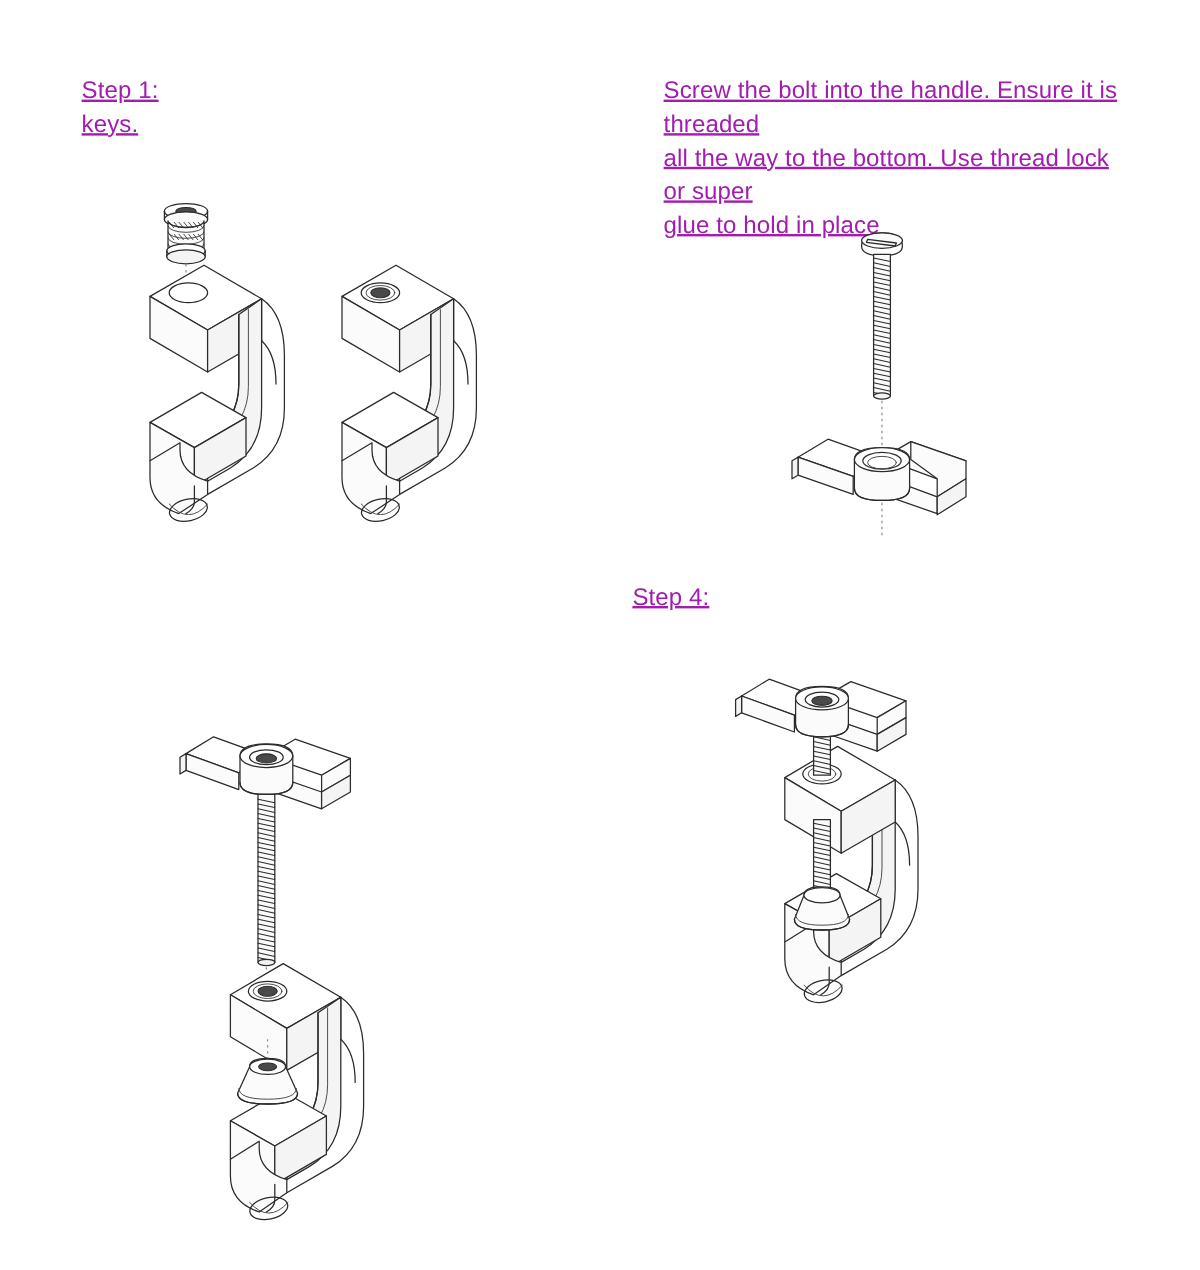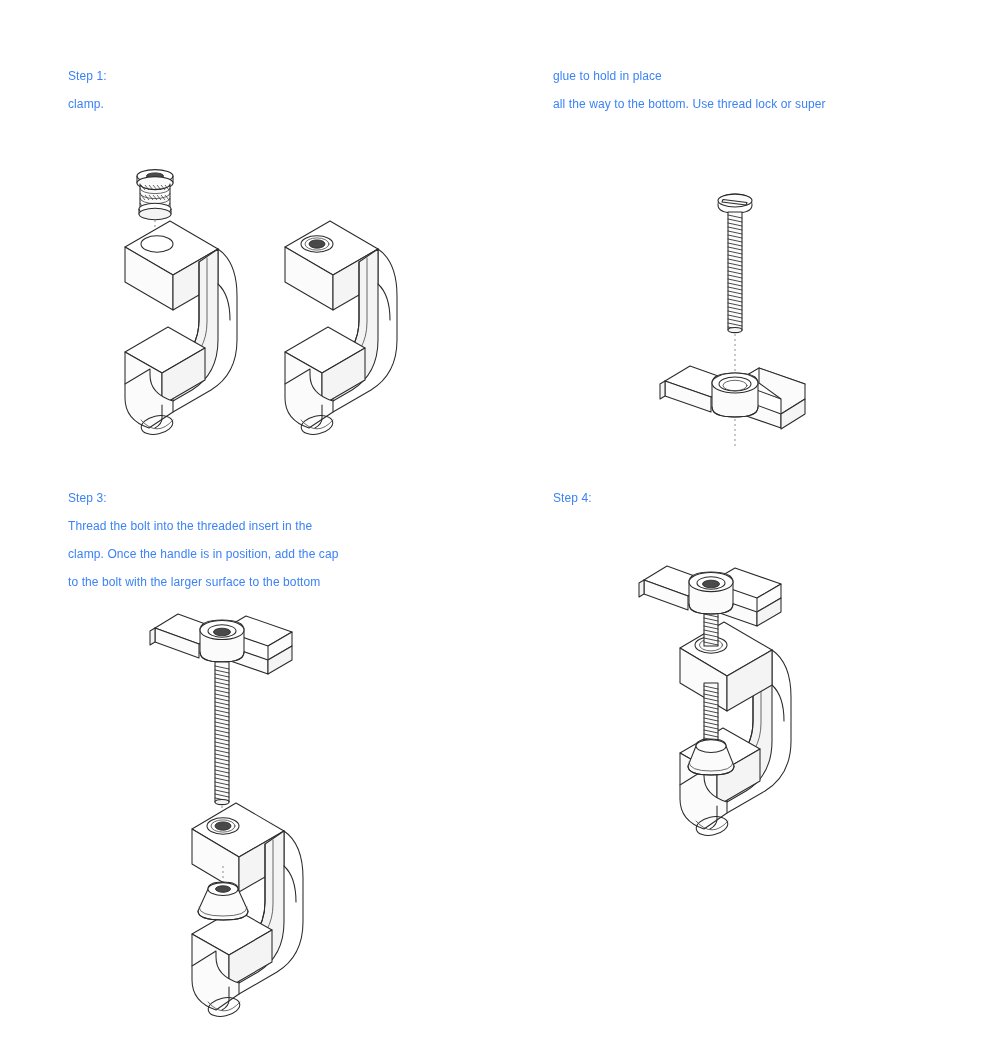--- a/index.html
+++ b/index.html
@@ -18,42 +18,43 @@
   .page {
     position: absolute;
     inset: 0;
   }
   .step-panel {
     position: absolute;
   }
   .step-1 { left: 0px;   top: 0px;   width: 500px; height: 480px; }
   .step-2 { left: 500px; top: 0px;   width: 500px; height: 480px; }
   .step-3 { left: 0px;   top: 480px; width: 500px; height: 578px; }
-  .step-4 { left: 500px; top: 480px; width: 500px; height: 578px; }
+  .step-4 { left: 474px; top: 480px; width: 500px; height: 578px; }
 
   .step-text {
     position: absolute;
     left: 68px;
     top: 62px;
     width: 380px;
   }
   .step-2 .step-text,
   .step-4 .step-text { left: 53px; width: 390px; }
   .step-3 .step-text { left: 68px; top: 484px; }
   .step-4 .step-text { top: 484px; }
   .step-3 .step-text, .step-4 .step-text { top: 4px; }
   .step-3 .step-text { top: 4px; }
 
   .step-label,
   .step-line {
-    font-size: 12px;
+    font-size: 20px;
     line-height: 28px;
     letter-spacing: 0.1px;
-    color: #3b82f6;
+    color: #a21caf;
     white-space: nowrap;
+    text-decoration: underline;
   }
   .step-body .step-line { white-space: normal; }
 
   .illus {
     position: absolute;
     left: 0;
     top: 0;
   }
   svg { display: block; overflow: visible; }
 
@@ -70,21 +71,21 @@
 </style>
 </head>
 <body>
 
 <div class="page">
 
   <section class="step-panel step-1">
     <div class="step-text">
       <div class="step-label">Step 1:</div>
       <div class="step-body">
-        <div class="step-line">clamp.</div>
+        <div class="step-line">keys.</div>
       </div>
     </div>
 
     <div class="illus">
       <svg width="500" height="480" viewBox="0 0 500 480" aria-hidden="true">
 
         <g>
 
           <ellipse class="face" cx="155" cy="176" rx="18" ry="6.4"></ellipse>
           <ellipse class="hole-dk" cx="155" cy="176" rx="8.5" ry="3.1"></ellipse>
@@ -166,22 +167,23 @@
           <ellipse class="ln" cx="317" cy="425" rx="16" ry="9" transform="rotate(-12 317 425)"></ellipse>
           <path class="ln-thin" d="M301 420 Q317 438 333 420"></path>
         </g>
       </svg>
     </div>
   </section>
 
   <section class="step-panel step-2">
     <div class="step-text">
       <div class="step-body">
+        <div class="step-line">Screw the bolt into the handle. Ensure it is threaded</div>
+        <div class="step-line">all the way to the bottom. Use thread lock or super</div>
         <div class="step-line">glue to hold in place</div>
-        <div class="step-line">all the way to the bottom. Use thread lock or super</div>
       </div>
     </div>
 
     <div class="illus">
       <svg width="500" height="480" viewBox="0 0 500 480" aria-hidden="true">
 
         <g>
 
           <path class="face" d="M218 205 Q218 194 235 194 Q252 194 252 205 Q252 213 235 213 Q218 213 218 205 Z"></path>
           <ellipse class="face-l" cx="235" cy="200.5" rx="17" ry="6.4"></ellipse>
@@ -243,28 +245,20 @@
           <ellipse class="hole" cx="235" cy="384" rx="16" ry="7"></ellipse>
           <ellipse class="ln-thin" cx="235" cy="385.5" rx="12" ry="5.2"></ellipse>
 
           <path class="ln" d="M212 407 Q212 417 235 417 Q258 417 258 407"></path>
         </g>
       </svg>
     </div>
   </section>
 
   <section class="step-panel step-3">
-    <div class="step-text">
-      <div class="step-label">Step 3:</div>
-      <div class="step-body">
-        <div class="step-line">Thread the bolt into the threaded insert in the</div>
-        <div class="step-line">clamp. Once the handle is in position, add the cap</div>
-        <div class="step-line">to the bolt with the larger surface to the bottom</div>
-      </div>
-    </div>
 
     <div class="illus" style="top:0;">
       <svg width="500" height="578" viewBox="0 0 500 578" aria-hidden="true">
 
         <g>
 
           <path class="face" d="M155 148 L178 134 L222 150 L199 164 Z"></path>
           <path class="face-l" d="M155 148 L155 162 L199 178 L199 164 Z"></path>
           <path class="face-d" d="M155 148 L150 151 L150 165 L155 162 Z"></path>
 

